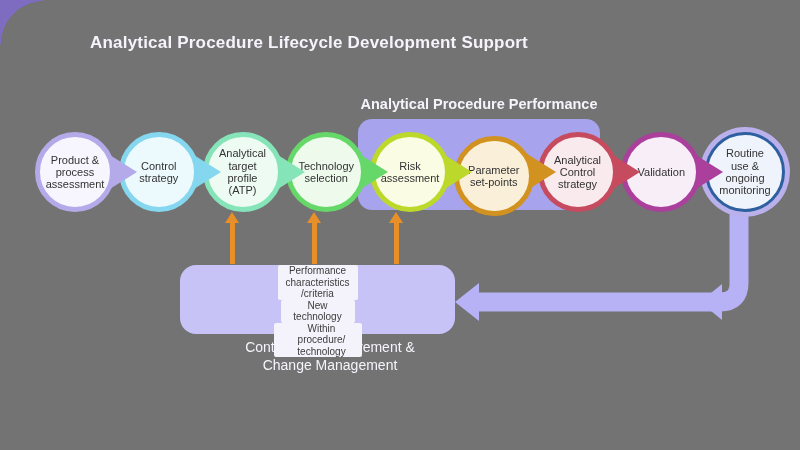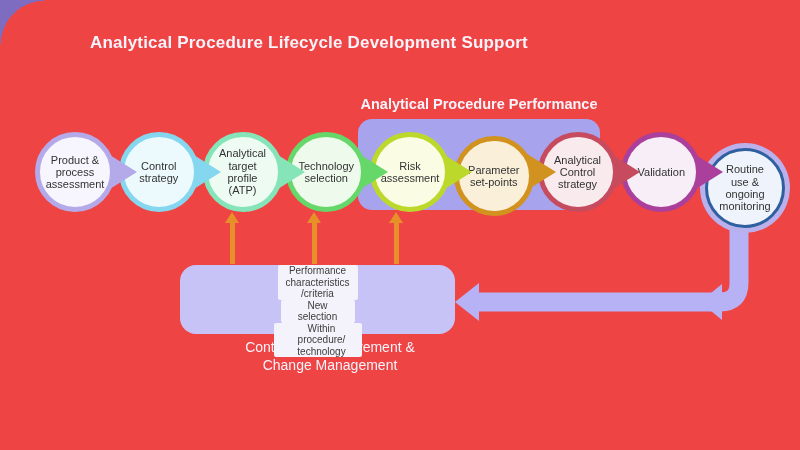--- a/index.html
+++ b/index.html
@@ -1,17 +1,17 @@
 <!DOCTYPE html>
 <html><head>
 <meta charset="utf-8">
 <style>
   html,body{margin:0;padding:0;}
   body{font-family:"Liberation Sans","DejaVu Sans",sans-serif;}
-  .canvas{position:relative;width:800px;height:450px;background:#ef4444;overflow:hidden;}
+  .canvas{position:relative;width:800px;height:450px;background:#737373;overflow:hidden;}
   .corner-artifact{position:absolute;left:0;top:0;width:44px;height:44px;
     background:radial-gradient(circle 44px at 44px 44px, rgba(0,0,0,0) 0 43px, #7e6cc0 43px);}
   .page-title{position:absolute;left:90px;top:33px;width:560px;
     font-size:17px;font-weight:bold;color:#f6f3fb;letter-spacing:.2px;}
   .apd-label{position:absolute;left:358px;top:96px;width:242px;text-align:center;
     font-size:14.5px;font-weight:bold;color:#f6f3fb;}
   .apd-box{position:absolute;left:358px;top:119px;width:242px;height:91px;
     border-radius:14px;z-index:2;}
   .stage-circle{position:absolute;width:80px;height:80px;border-radius:50%;
     box-sizing:border-box;display:flex;align-items:center;justify-content:center;}
@@ -82,21 +82,21 @@
       <div class="stage-tri" style="left: 599.5px; top: 147px; border-left-color: rgb(199, 75, 94); z-index: 27;"></div>
       <div class="stage-circle" style="left: 537.5px; top: 132px; background: rgb(249, 234, 238); border: 5px solid rgb(199, 75, 94); z-index: 28;">
         <div class="stage-label">Analytical
 Control
 strategy</div>
       </div>
       <div class="stage-tri" style="left: 683.25px; top: 147px; border-left-color: rgb(171, 63, 156); z-index: 25;"></div>
       <div class="stage-circle" style="left: 621.25px; top: 132px; background: rgb(248, 238, 248); border: 5px solid rgb(171, 63, 156); z-index: 26;">
         <div class="stage-label">Validation</div>
       </div>
-      <div class="stage-circle" style="left: 705px; top: 148px; background: rgb(239, 243, 251); border: 3px solid rgb(46, 95, 159); box-shadow: rgb(185, 176, 236) 0px 0px 0px 5px; z-index: 24;">
+      <div class="stage-circle" style="left: 705px; top: 132px; background: rgb(239, 243, 251); border: 3px solid rgb(46, 95, 159); box-shadow: rgb(185, 176, 236) 0px 0px 0px 5px; z-index: 24;">
         <div class="stage-label">Routine
 use &amp;
 ongoing
 monitoring</div>
       </div>
     </div>
 
   <svg class="feedback-svg" id="feedback-svg" width="800" height="450" viewBox="0 0 800 450">
     <path id="fb-path" d="M 739 203 L 739 283 Q 739 302 720 302 L 473 302" fill="none" stroke-width="19" stroke="#b6b2f5"></path>
     <polygon id="fb-head-end" points="455,302 479,283 479,321" fill="#b6b2f5"></polygon>
@@ -110,21 +110,21 @@
       <div class="up-arrow-head" style="left: 307px; top: 212px; border-bottom-color: rgb(231, 143, 40);"></div>
       <div class="up-arrow-line" style="left: 393.5px; top: 222px; background: rgb(231, 143, 40);"></div>
       <div class="up-arrow-head" style="left: 389px; top: 212px; border-bottom-color: rgb(231, 143, 40);"></div>
     </div>
 
   <div class="fb-box" id="fb-box" style="background: rgb(199, 195, 247);">
       <div class="fb-item" style="width: 80px; background: rgb(244, 243, 251);">Performance
 characteristics
 /criteria</div>
       <div class="fb-item" style="width: 74px; background: rgb(244, 243, 251);">New
-selection</div>
+technology</div>
       <div class="fb-item" style="width: 80px; background: rgb(244, 243, 251); padding-left: 8px;">Within
 procedure/
 technology</div>
     </div>
 
   <div class="fb-label">Continuous Improvement &amp;
 Change Management</div>
 </div>
 
 </body></html>

